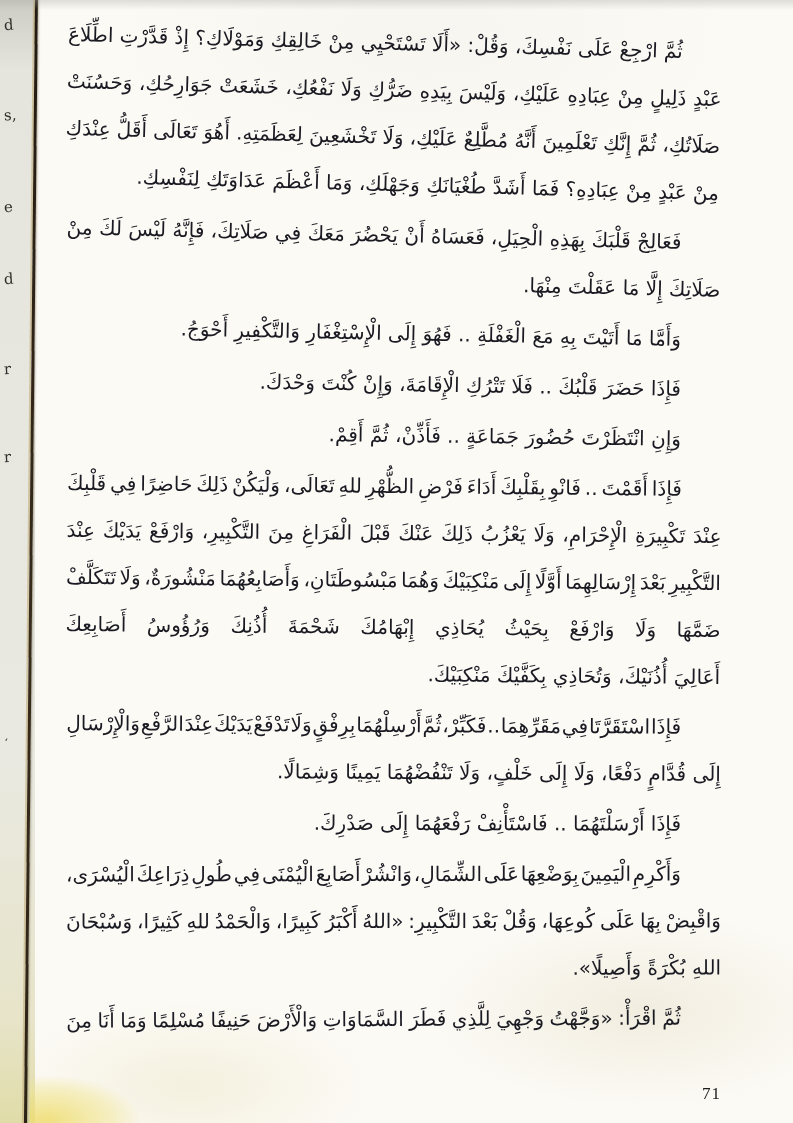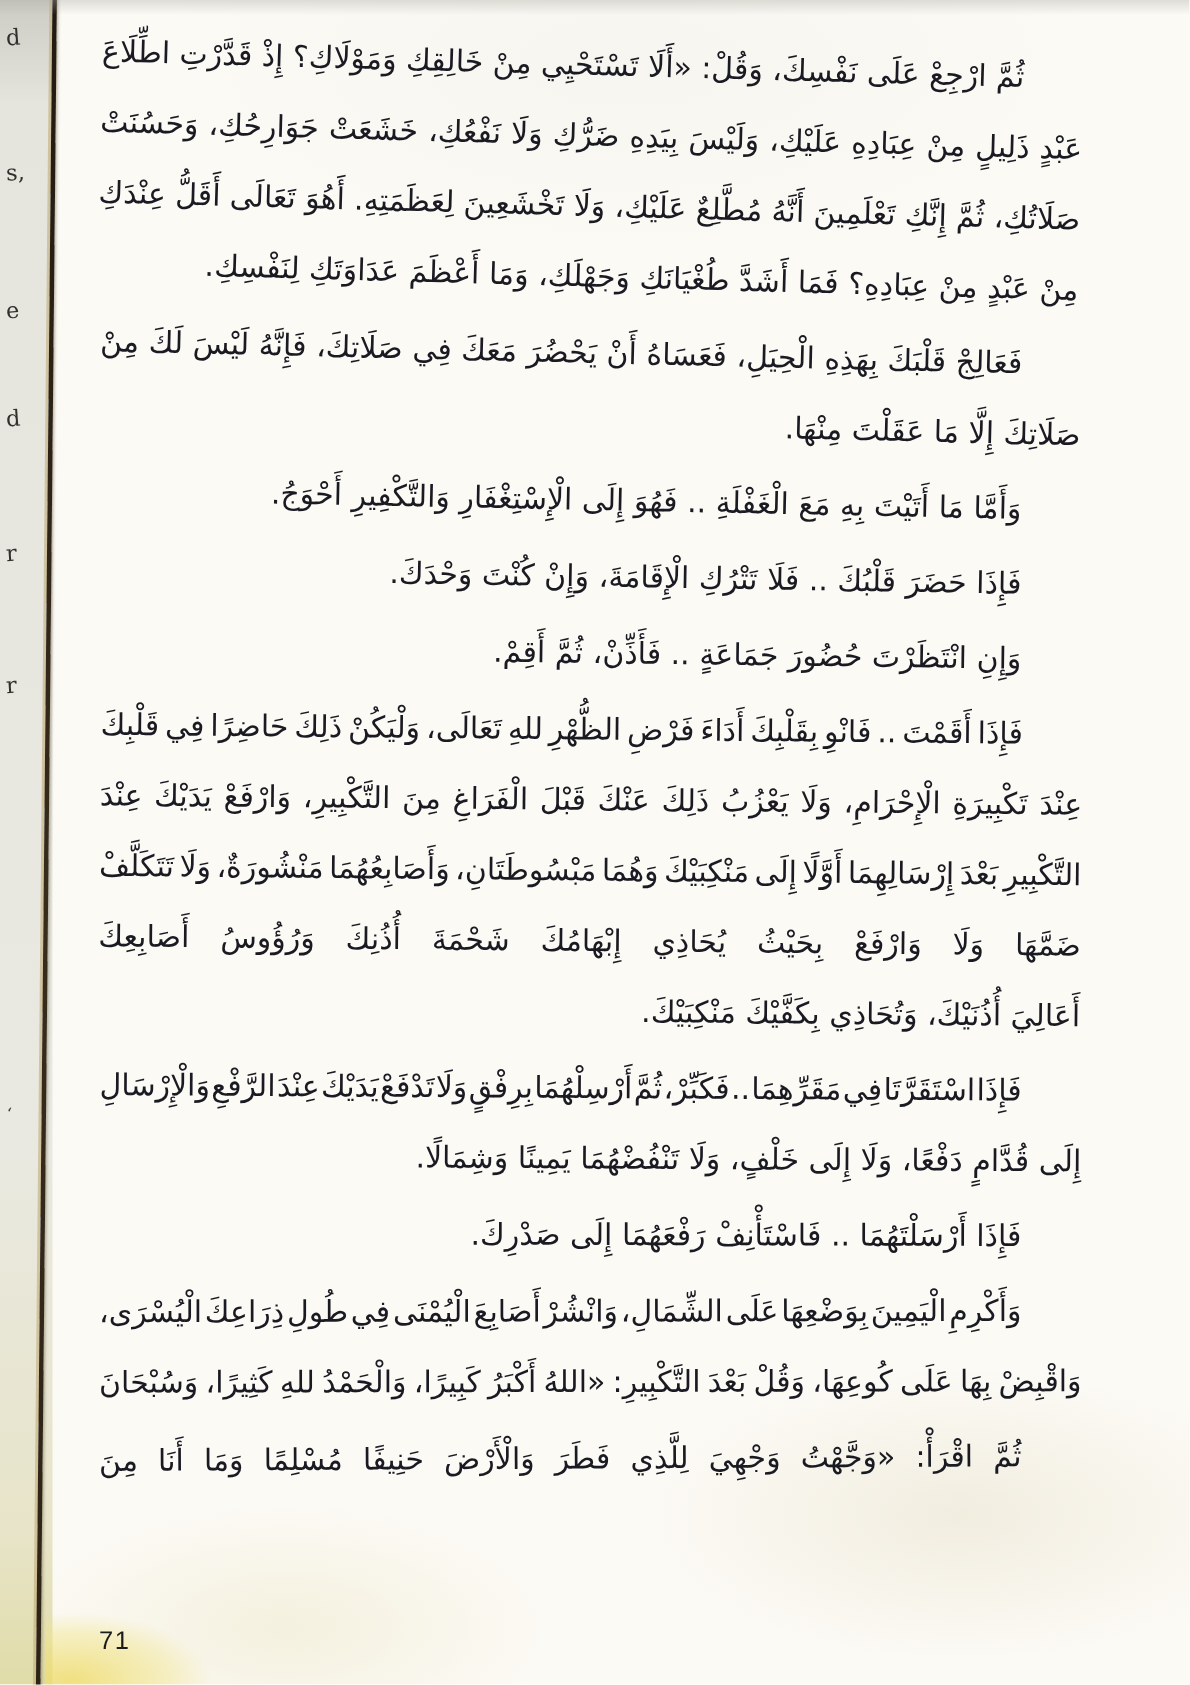--- a/index.html
+++ b/index.html
@@ -54,22 +54,22 @@
     color:#1a1a22;font-size:20px;direction:rtl;
   }
   .para{margin-top:4px;}
   .para:first-child{margin-top:0;}
   .line{height:47px;line-height:47px;}
   .line.just{display:flex;justify-content:space-between;}
   .line.just span{white-space:nowrap;}
   .line.tail{text-align:right;white-space:nowrap;}
   .line.first{padding-right:40px;}
   #page-num{
-    position:absolute;left:66px;top:1084px;width:655px;text-align:left;
-    font-family:Liberation Sans, sans-serif;font-size:17px;letter-spacing:1px;color:#1c1c1c;
+    position:absolute;left:66px;top:1084px;width:655px;text-align:right;
+    font-family:Liberation Serif, serif;font-size:17px;letter-spacing:1px;color:#1c1c1c;
   }
 </style>
 </head>
 <body>
 
 <div id="scan">
   <div id="edge-strip">
       <span class="edge-letter" style="top: 16px;">d</span>
       <span class="edge-letter" style="top: 106px;">s,</span>
       <span class="edge-letter" style="top: 198px;">e</span>
@@ -269,29 +269,31 @@
           <span>بَعْدَ</span>
           <span>التَّكْبِيرِ:</span>
           <span>«اللهُ</span>
           <span>أَكْبَرُ</span>
           <span>كَبِيرًا،</span>
           <span>وَالْحَمْدُ</span>
           <span>للهِ</span>
           <span>كَثِيرًا،</span>
           <span>وَسُبْحَانَ</span>
         </div>
+        <div class="line tail">اللهِ بُكْرَةً وَأَصِيلًا».</div>
       </div>
       <div class="para" dir="rtl" style="transform: rotate(-0.29deg);">
         <div class="line just first">
           <span>ثُمَّ</span>
           <span>اقْرَأْ:</span>
           <span>«وَجَّهْتُ</span>
           <span>وَجْهِيَ</span>
           <span>لِلَّذِي</span>
           <span>فَطَرَ</span>
+          <span>السَّمَاوَاتِ</span>
           <span>وَالْأَرْضَ</span>
           <span>حَنِيفًا</span>
           <span>مُسْلِمًا</span>
           <span>وَمَا</span>
           <span>أَنَا</span>
           <span>مِنَ</span>
         </div>
       </div>
     </div>
 

